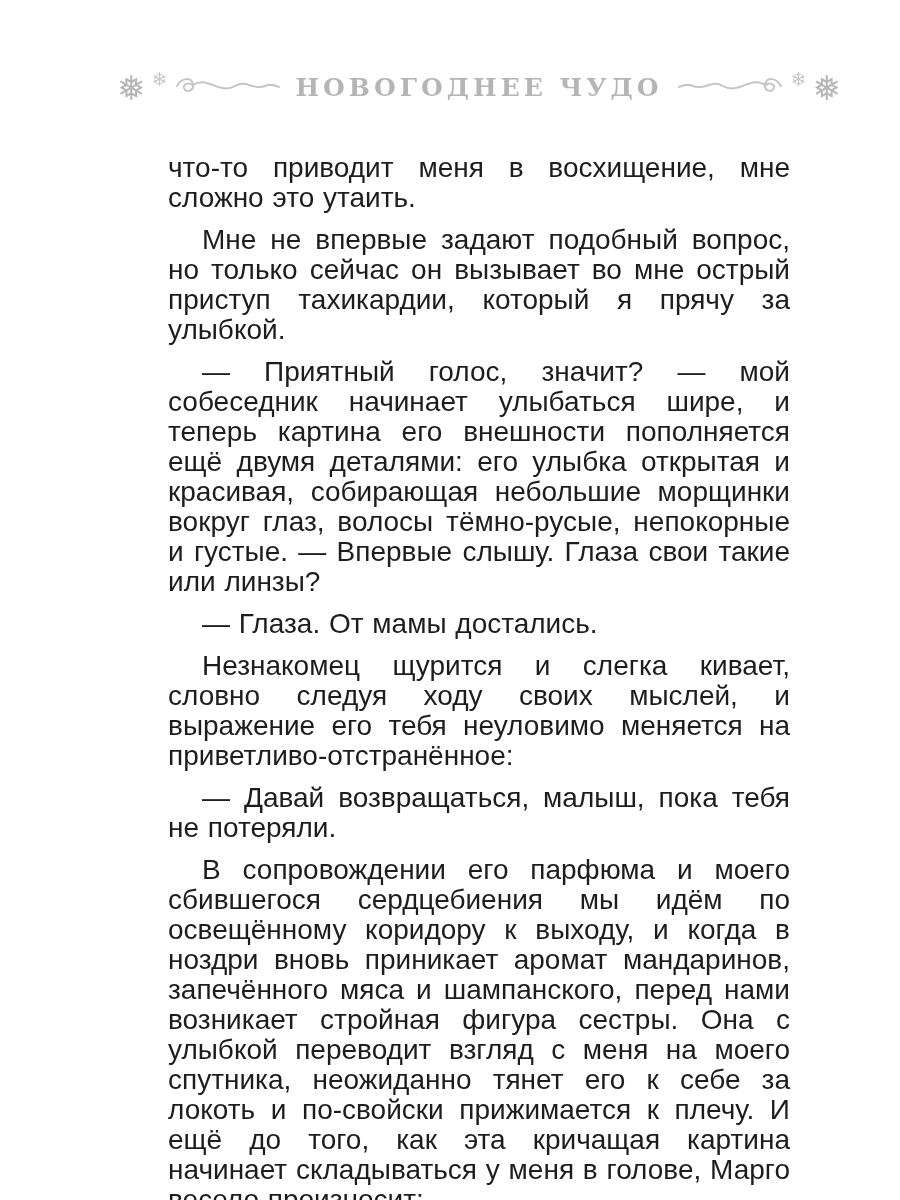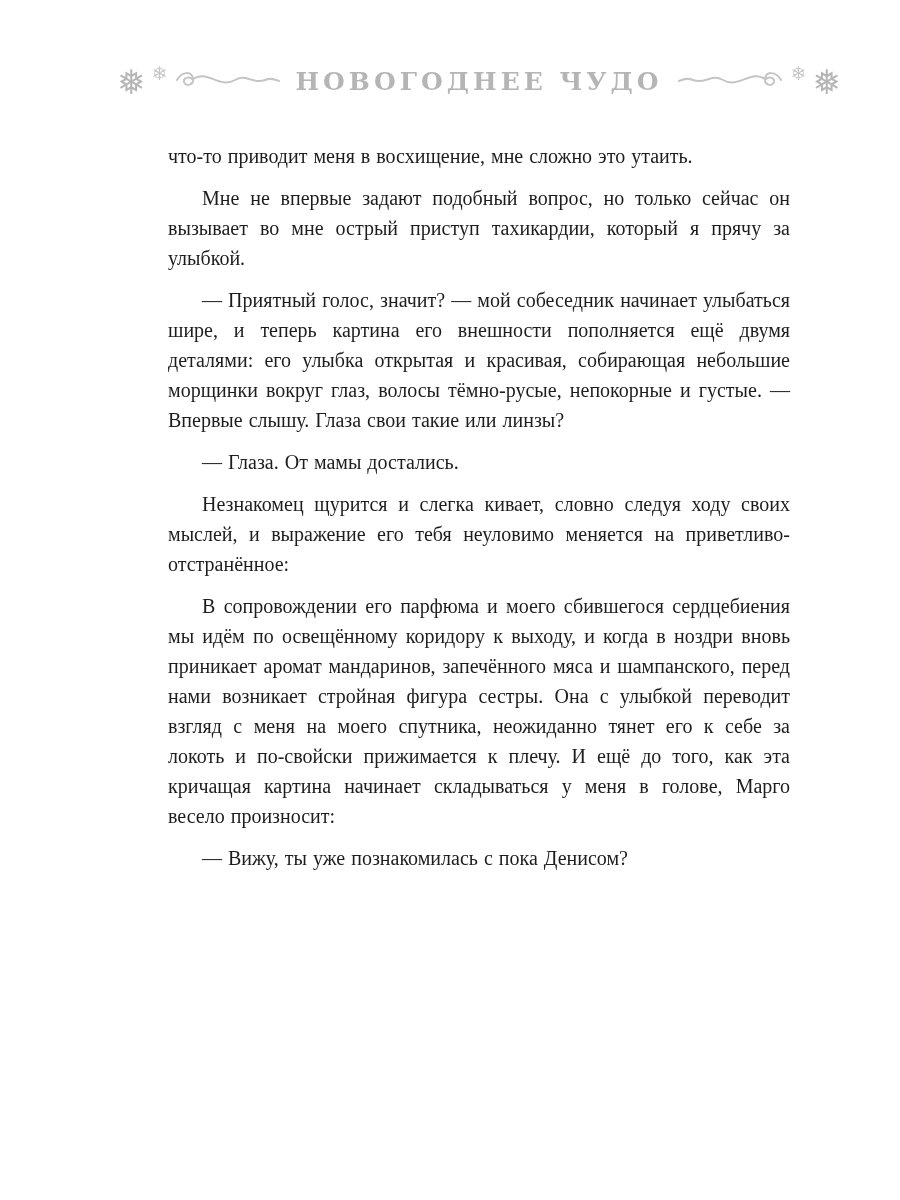--- a/index.html
+++ b/index.html
@@ -52,26 +52,26 @@
   .flourish.mirrored {
     transform: scaleX(-1);
   }
   .header-title {
     font-family: "DejaVu Serif", serif;
     font-size: 25px;
     font-weight: bold;
     letter-spacing: 4px;
     color: #b5b5b5;
     white-space: nowrap;
-    margin: 5px 6px;
+    margin: 11px 6px;
   }
   
   .body-text p {
-    font-family: Liberation Serif, serif;
-    font-size: 20px;
+    font-family: Liberation Sans, sans-serif;
+    font-size: 28px;
     line-height: 30px;
     color: #1d1d1d;
     text-align: justify;
     text-indent: 34px;
     margin: 0 0 12px 0;
     word-spacing: 1px;
   }
   .body-text p.no-indent {
     text-indent: 0;
   }
@@ -101,18 +101,19 @@
       <span class="snowflake-sm">❄</span>
       <span class="snowflake-lg">❅</span>
     </div>
 
     <div class="body-text">
       <p class="no-indent">что-то приводит меня в восхищение, мне сложно это утаить.</p>
       <p>Мне не впервые задают подобный вопрос, но только сейчас он вызывает во мне острый приступ тахикардии, который я прячу за улыбкой.</p>
       <p>— Приятный голос, значит? — мой собеседник начинает улыбаться шире, и теперь картина его внешности пополняется ещё двумя деталями: его улыбка открытая и красивая, собирающая небольшие морщинки вокруг глаз, волосы тёмно-русые, непокорные и густые. — Впервые слышу. Глаза свои такие или линзы?</p>
       <p>— Глаза. От мамы достались.</p>
       <p>Незнакомец щурится и слегка кивает, словно следуя ходу своих мыслей, и выражение его тебя неуловимо меняется на приветливо-отстранённое:</p>
+      <p>— Давай возвращаться, малыш, пока тебя не потеряли.</p>
       <p>В сопровождении его парфюма и моего сбившегося сердцебиения мы идём по освещённому коридору к выходу, и когда в ноздри вновь приникает аромат мандаринов, запечённого мяса и шампанского, перед нами возникает стройная фигура сестры. Она с улыбкой переводит взгляд с меня на моего спутника, неожиданно тянет его к себе за локоть и по-свойски прижимается к плечу. И ещё до того, как эта кричащая картина начинает складываться у меня в голове, Марго весело произносит:</p>
       <p>— Вижу, ты уже познакомилась с пока Денисом?</p>
     </div>
 
   </div>
 </div>
 
 </body></html>

